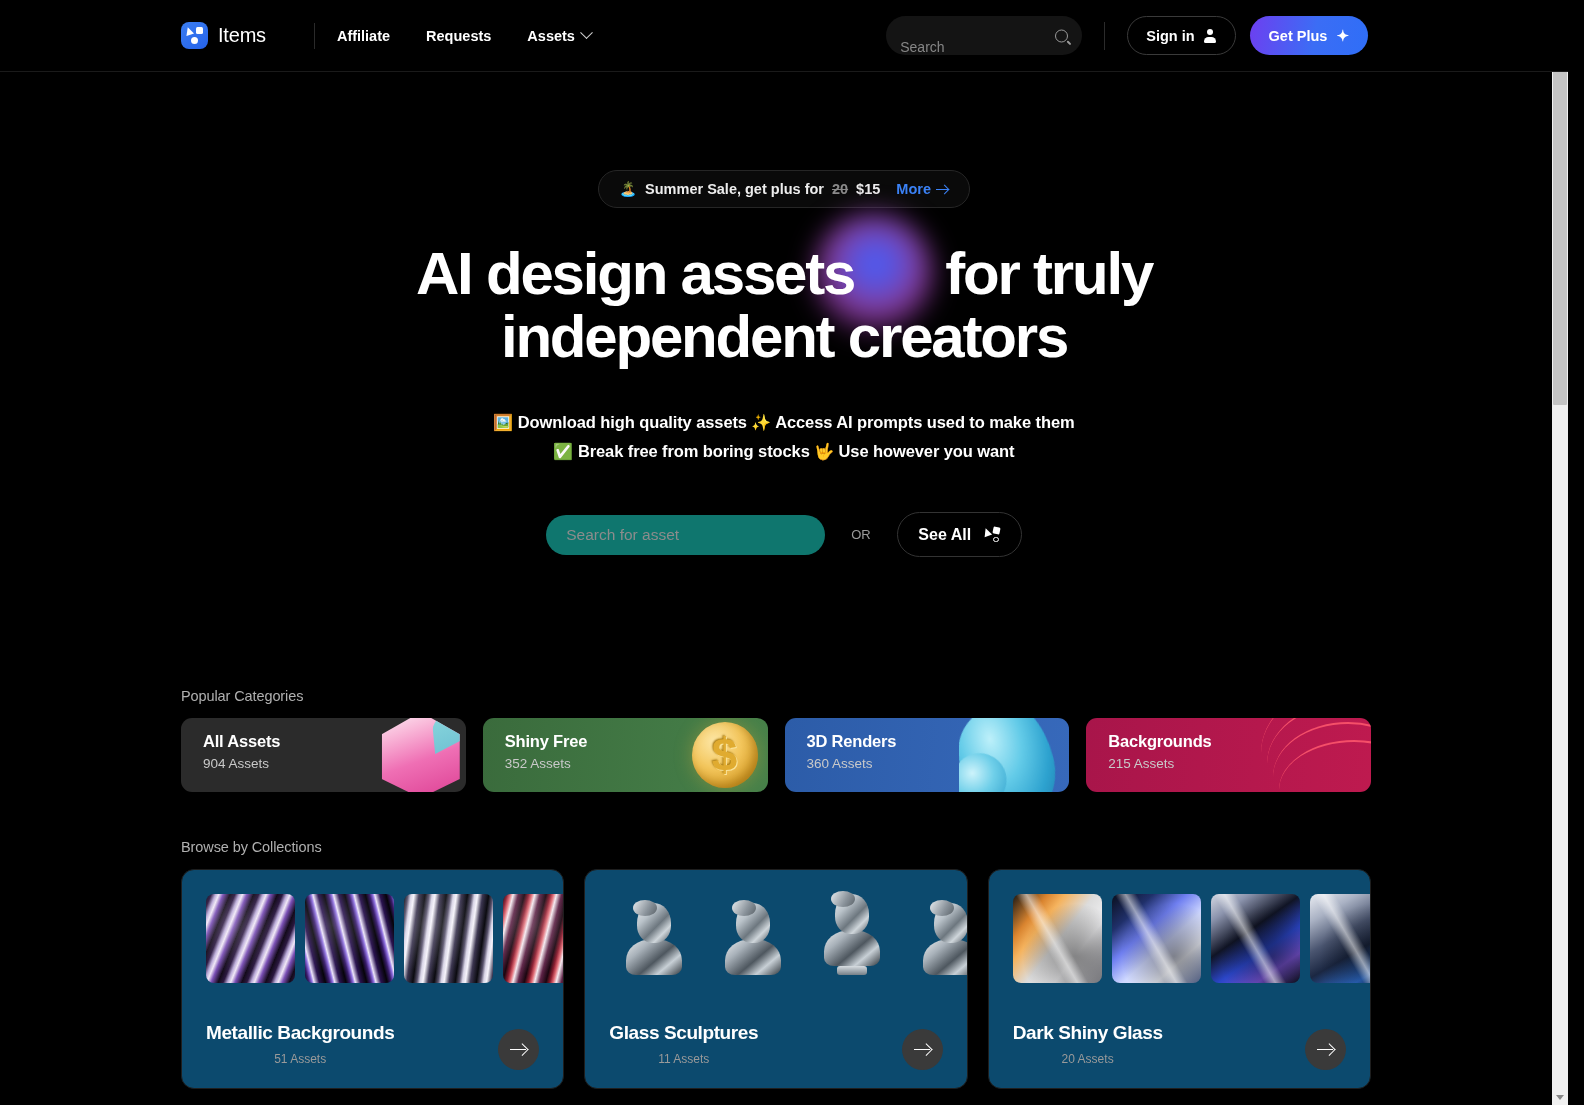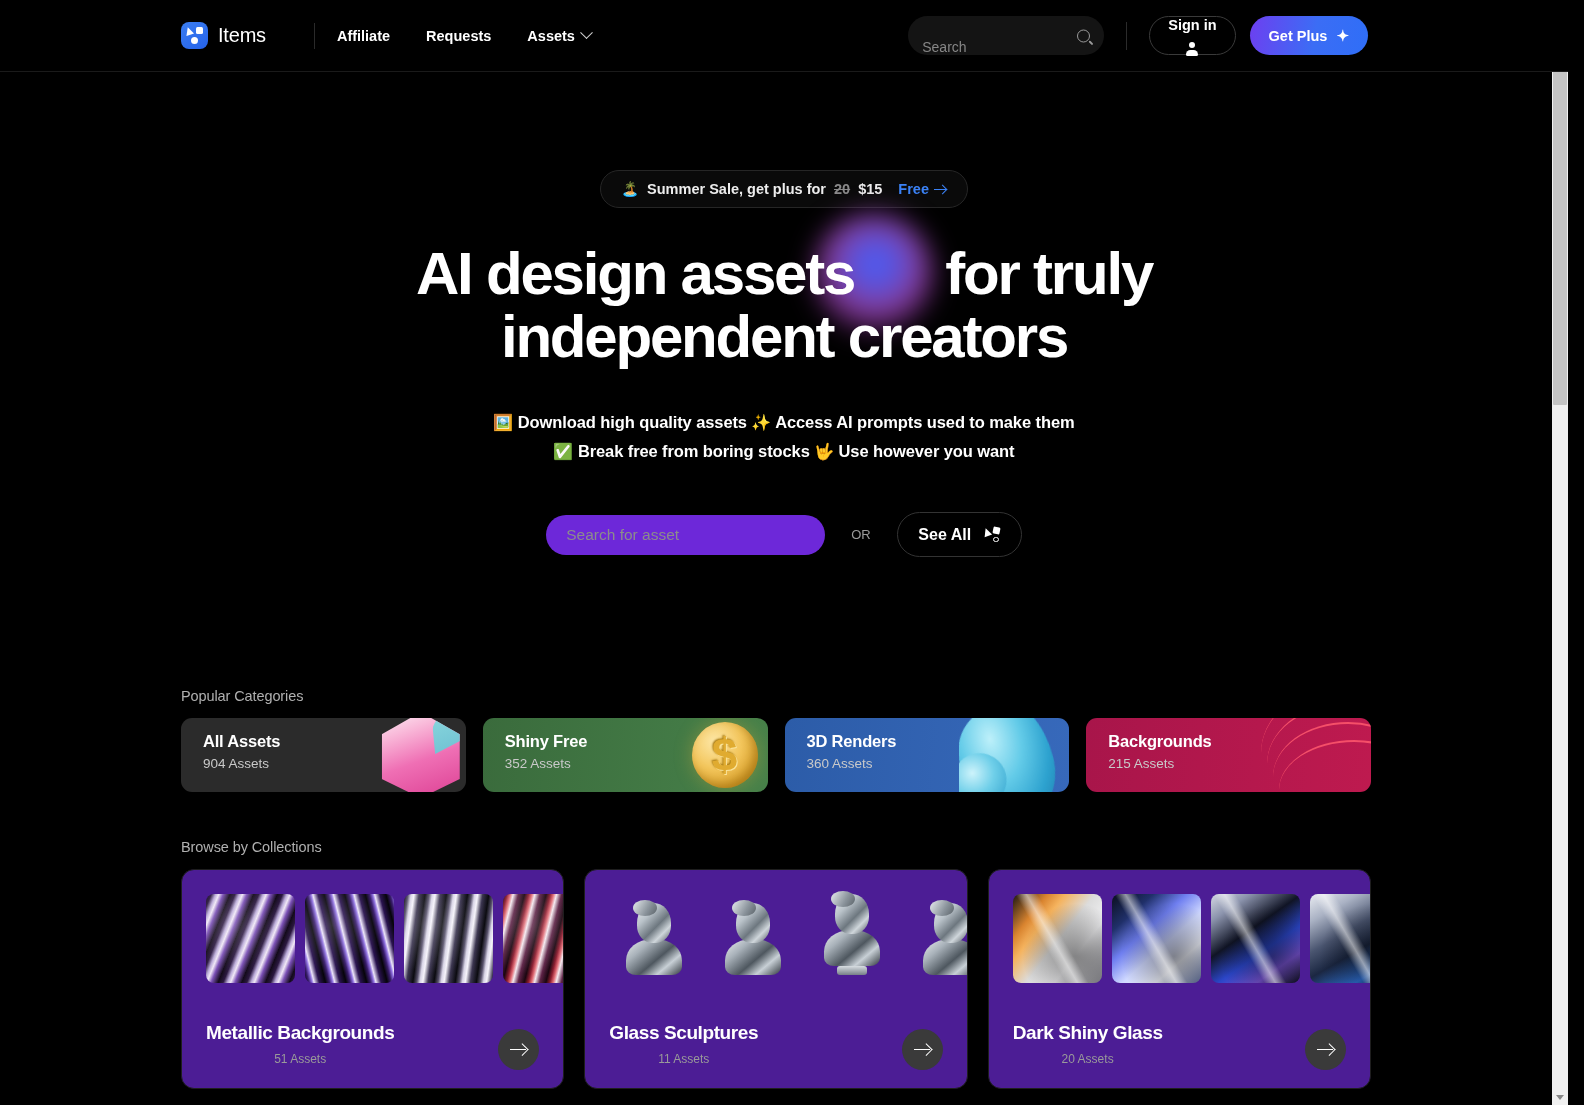--- a/index.html
+++ b/index.html
@@ -140,21 +140,20 @@
   .hdr-sep {
     width: 1px; height: 28px; background: #2b2b2b; margin: 0 22px;
   }
   .btn-signin {
     height: 39px; padding: 0 18px;
     border: 1px solid #3a3a3a; border-radius: 20px;
     background: #000; color: #fff;
     font-size: 14.5px; font-weight: 700;
     display: flex; align-items: center; gap: 9px;
     cursor: pointer;
-    flex-direction: column;
   }
   .user-icon {
     position: relative; width: 13px; height: 14px; flex: none;
   }
   .user-icon::before {
     content: ""; position: absolute; top: 0; left: 3.5px;
     width: 6px; height: 6px; background: #fff; border-radius: 50%;
   }
   .user-icon::after {
     content: ""; position: absolute; bottom: 0; left: 0.5px;
@@ -233,21 +232,21 @@
     line-height: 29px; letter-spacing: -0.1px;
   }
   .emoji { font-size: 16px; }
 
   .searchrow {
     margin-top: 46px;
     display: flex; align-items: center; justify-content: center; gap: 0;
   }
   .big-search {
     width: 279px; height: 40px;
-    background: #6d28d9; border-radius: 23px;
+    background: #0f766e; border-radius: 23px;
     display: flex; align-items: center; padding: 16px 20px;
   }
   .big-search input {
     background: transparent; border: none; outline: none;
     color: #cfcfcf; font-size: 15.5px; width: 100%;
     font-family: "Liberation Sans", sans-serif;
   }
   .big-search input::placeholder { color: #8c8c8c; }
   .or-label { color: #9a9a9a; font-size: 13px; margin: 0 26px; font-weight: 400; }
   .see-all {
@@ -356,21 +355,21 @@
     border-right: 2.5px solid rgba(255,60,90,0.5);
     filter: blur(.6px);
   }
 
   .cols {
     position: absolute; top: 839px; left: 181px; width: 1190px;
   }
   .col-grid { display: flex; gap: 20px; }
   .col-card {
     flex: 1;
-    background: #4c1d95;
+    background: #0c4a6e;
     border: 1px solid #1e1e1e;
     border-radius: 13px;
     height: 220px;
     overflow: hidden;
     position: relative;
     cursor: pointer;
   }
   .thumbs {
     display: flex; gap: 10px;
     padding: 24px 0 0 24px;
@@ -512,21 +511,21 @@
 
   <div class="hero">
 
     <div class="promo-wrap">
       <div class="promo">
         <span>🏝️</span>
         <span>Summer Sale, get plus for</span>
         <span class="strike">20</span>
         <span>$15</span>
         <span class="more">
-          <span>Free</span>
+          <span>More</span>
           <i class="arrow-r"></i>
         </span>
       </div>
     </div>
 
     <div class="headline">
       <div class="orb"></div>
       <div class="headline-l1">
         <span>AI design assets</span>
         <span class="gapspan"></span>

